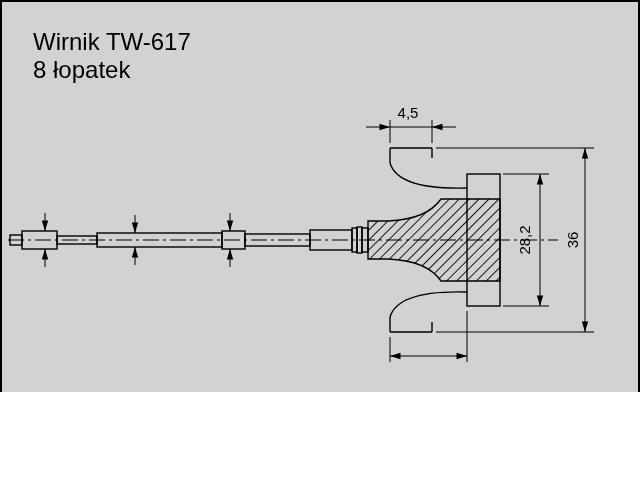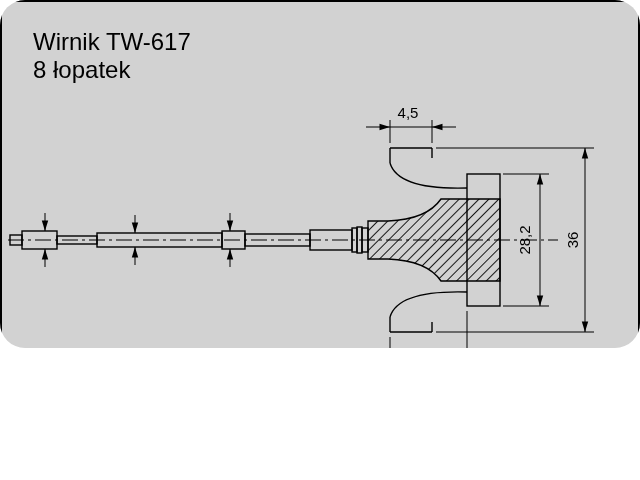--- a/index.html
+++ b/index.html
@@ -1,17 +1,17 @@
 <!DOCTYPE html>
 <html><head>
 <meta charset="utf-8">
 <style>
   html,body{margin:0;padding:0;}
-  .canvas{position:relative;width:640px;height:348px;overflow:hidden;
-          font-family:"Liberation Sans",sans-serif;border-radius:25px;}
+  .canvas{position:relative;width:640px;height:392px;overflow:hidden;
+          font-family:"Liberation Sans",sans-serif;}
   svg{display:block;}
   .title{font-family:"Liberation Sans",sans-serif;font-size:24px;fill:#000;stroke:none;}
   .ln{stroke:#000;stroke-width:1.4;fill:none;}
   .dim{stroke:#000;stroke-width:1;fill:none;}
   .cl{stroke:#000;stroke-width:1;stroke-dasharray:16 4 3 4;}
   .dimtext{font-family:"Liberation Sans",sans-serif;font-size:15px;fill:#000;stroke:none;}
 </style>
 </head>
 <body>
 

